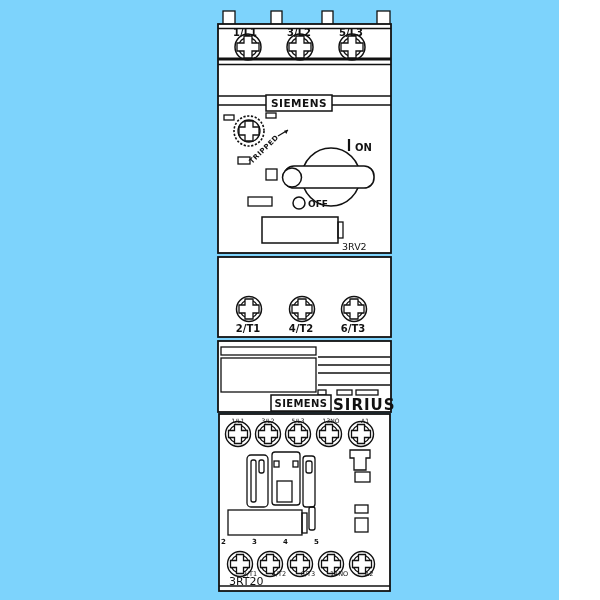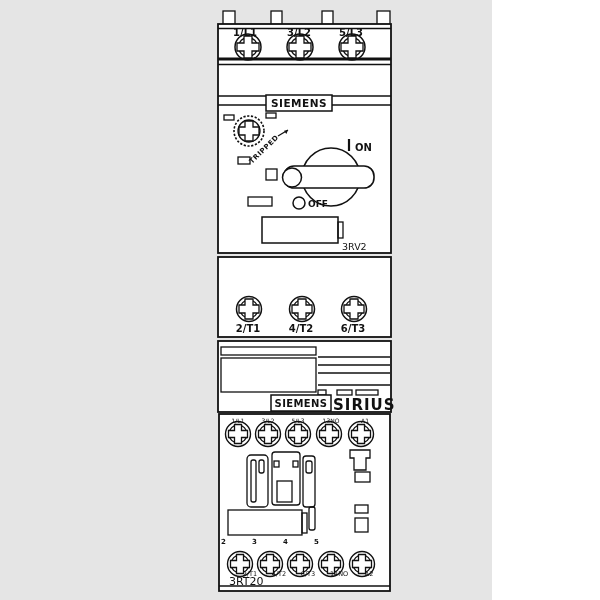--- a/index.html
+++ b/index.html
@@ -1,16 +1,16 @@
 <!DOCTYPE html>
 <html><head>
 <meta charset="utf-8">
 <style>
   html,body{margin:0;padding:0;background:#ffffff;}
-  .canvas{position:relative;width:492px;height:600px;background:#e5e5e5;overflow:hidden;
+  .canvas{position:relative;width:559px;height:600px;background:#7dd3fc;overflow:hidden;
           font-family:"DejaVu Sans", sans-serif;}
   svg{display:block}
   text{fill:#111;font-family:"DejaVu Sans", sans-serif;}
   .lbl{font-weight:bold;}
 </style>
 </head>
 <body>
 
 <div class="canvas">
 <svg width="600" height="600" viewBox="0 0 600 600">

